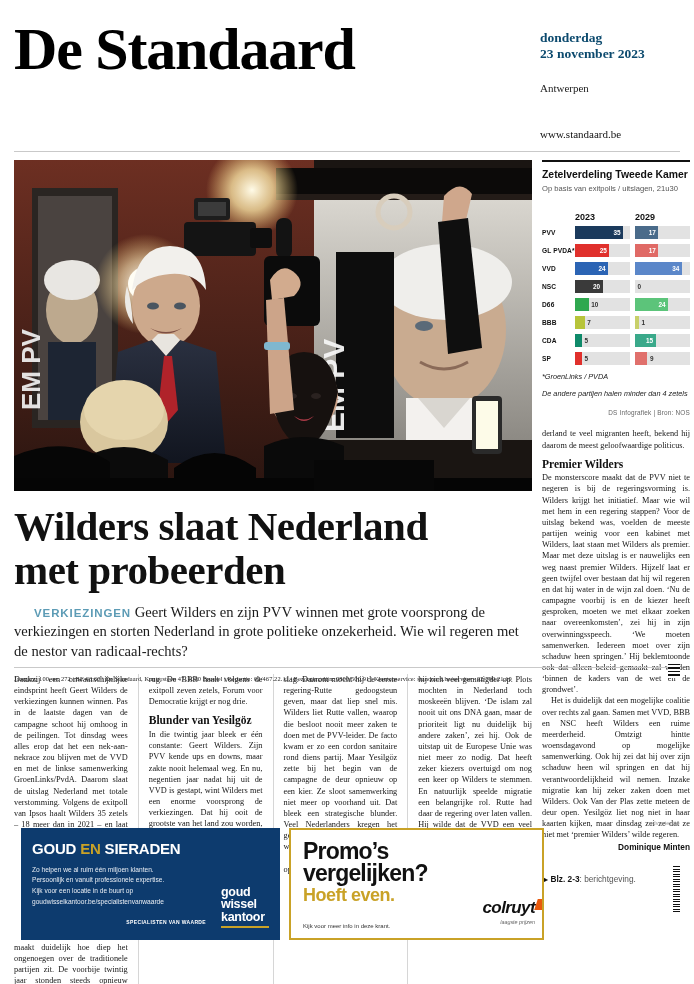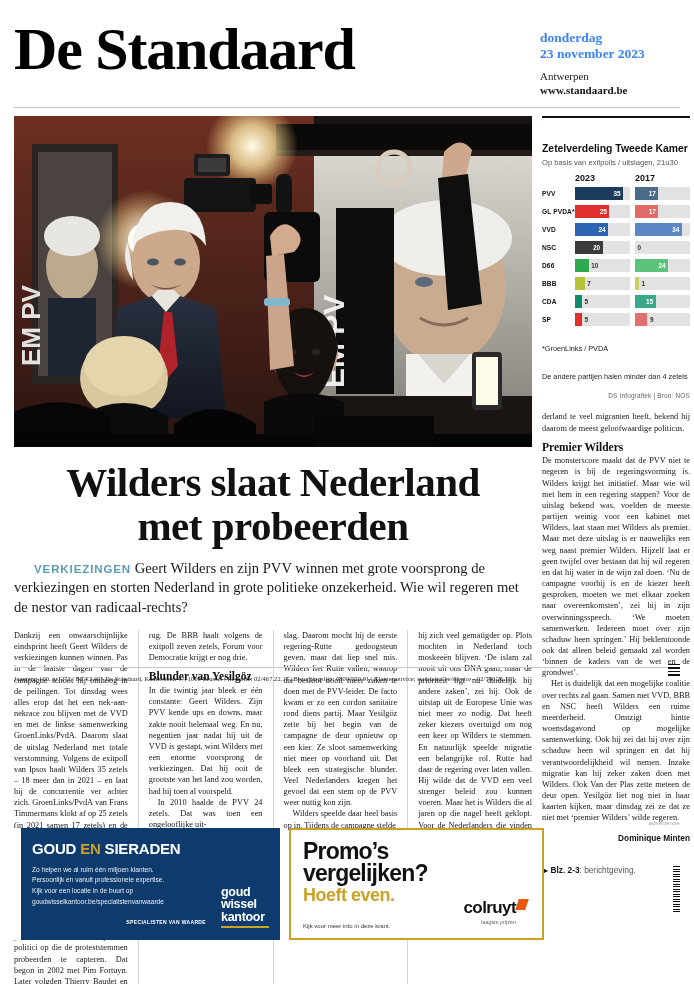--- a/index.html
+++ b/index.html
@@ -39,37 +39,38 @@
     color: #000;
     margin: 0;
     white-space: nowrap;
   }
   .masthead-meta {
     text-align: left;
     padding-top: 8px;
     min-width: 140px;
   }
   .masthead-day, .masthead-date {
-    color: #3b82f6;
+    color: #0c4a6e;
     font-size: 13.5px;
     font-weight: bold;
     line-height: 1.18;
     font-family: "Liberation Serif", serif;
   }
   .masthead-place {
     font-size: 11px;
     color: #222;
-    margin-top: 8px;
+    margin-top: 20px;
     line-height: 1.2;
   }
   .masthead-url {
     font-size: 11px;
-    font-weight: bold;
+    font-weight: normal;
     color: #111;
     line-height: 1.3;
+    margin-top: 32px;
   }
   .rule-thin {
     border-top: 1px solid #c9c9c9;
     margin: 10px 0 0 0;
     height: 0;
   }
 
   
   .main-area {
     display: flex;
@@ -90,21 +91,20 @@
 
   
   .headline {
     font-family: "Liberation Serif", serif;
     font-weight: bold;
     font-size: 41px;
     line-height: 1.06;
     letter-spacing: -0.5px;
     margin: 14px 0 0 0;
     color: #111;
-    text-align: center;
   }
   .standfirst {
     margin-top: 11px;
     font-size: 14.6px;
     line-height: 1.32;
     color: #1a1a1a;
     font-family: "Liberation Serif", serif;
   }
   .kicker {
     color: #5c9bb5;
@@ -145,51 +145,51 @@
     font-size: 11.5px;
     margin: 7px 0 2px 0;
     line-height: 1.1;
     color: #111;
   }
   .byline {
     text-align: right;
     font-weight: bold;
     font-size: 8.3px;
     font-family: "Liberation Sans", sans-serif;
-    margin-top: 10px;
+    margin-top: 2px;
   }
   .readmore {
     margin-top: 22px;
     font-size: 8.3px;
     font-family: "Liberation Sans", sans-serif;
     color: #555;
   }
   .readmore b { color: #111; }
   .readmore .tri { color: #111; font-size: 8px; }
 
   
   .info-box {
     border-top: 2px solid #111;
-    padding-top: 25px;
+    padding-top: 7px;
     font-family: "Liberation Sans", sans-serif;
   }
   .info-title {
     font-size: 10.4px;
     font-weight: bold;
     color: #111;
     line-height: 1.15;
   }
   .info-sub {
     font-size: 7.6px;
     color: #555;
     margin-top: 3px;
     line-height: 1.2;
   }
   .chart {
-    margin-top: 6px;
+    margin-top: 19px;
   }
   .chart-head {
     display: flex;
     font-size: 9px;
     font-weight: bold;
     color: #111;
     margin-bottom: 4px;
   }
   .ch-spacer { width: 33px; flex: none; }
   .ch-y { width: 55px; flex: none; }
@@ -233,22 +233,23 @@
     position: absolute;
     top: 0; bottom: 0;
     display: flex;
     align-items: center;
     font-size: 6.4px;
     font-weight: bold;
     color: #333;
     padding-left: 2.5px;
   }
   .info-foot {
-    margin-top: 18px;
+    margin-top: 7px;
     font-size: 7.3px;
+    font-style: italic;
     color: #222;
     line-height: 1.3;
   }
   .info-src {
     margin-top: 11px;
     font-size: 6.4px;
     color: #666;
     text-align: right;
     letter-spacing: .2px;
   }
@@ -383,23 +384,24 @@
   }
   .ad-col-note {
     position: absolute;
     left: 12px;
     bottom: 9px;
     font-size: 6px;
     color: #333;
   }
   .ad-col-logo {
     position: absolute;
-    right: 26px;
+    right: 7px;
     bottom: 13px;
     text-align: right;
+    font-style: italic;
   }
   .ad-col-logo .nm {
     font-size: 17px;
     font-weight: bold;
     color: #111;
     letter-spacing: -.6px;
     position: relative;
   }
   .ad-col-logo .nm::after {
     content: "";
@@ -615,21 +617,21 @@
 
       <div class="info-box">
         <div class="info-title">Zetelverdeling Tweede Kamer</div>
         <div class="info-sub">Op basis van exitpolls / uitslagen, 21u30</div>
 
         <div class="chart">
           <div class="chart-head">
             <div class="ch-spacer"></div>
             <div class="ch-y">2023</div>
             <div class="ch-gap"></div>
-            <div class="ch-y">2017</div>
+            <div class="ch-y">2029</div>
           </div>
           <div id="chart-rows">
               <div class="crow">
                 <div class="crow-label">PVV</div>
                 <div class="track">
                   <div class="bar" style="width: 48.125px; background: rgb(27, 58, 92);">
                     <span>35</span>
                   </div>
                 </div>
                 <div class="ch-gap"></div>

